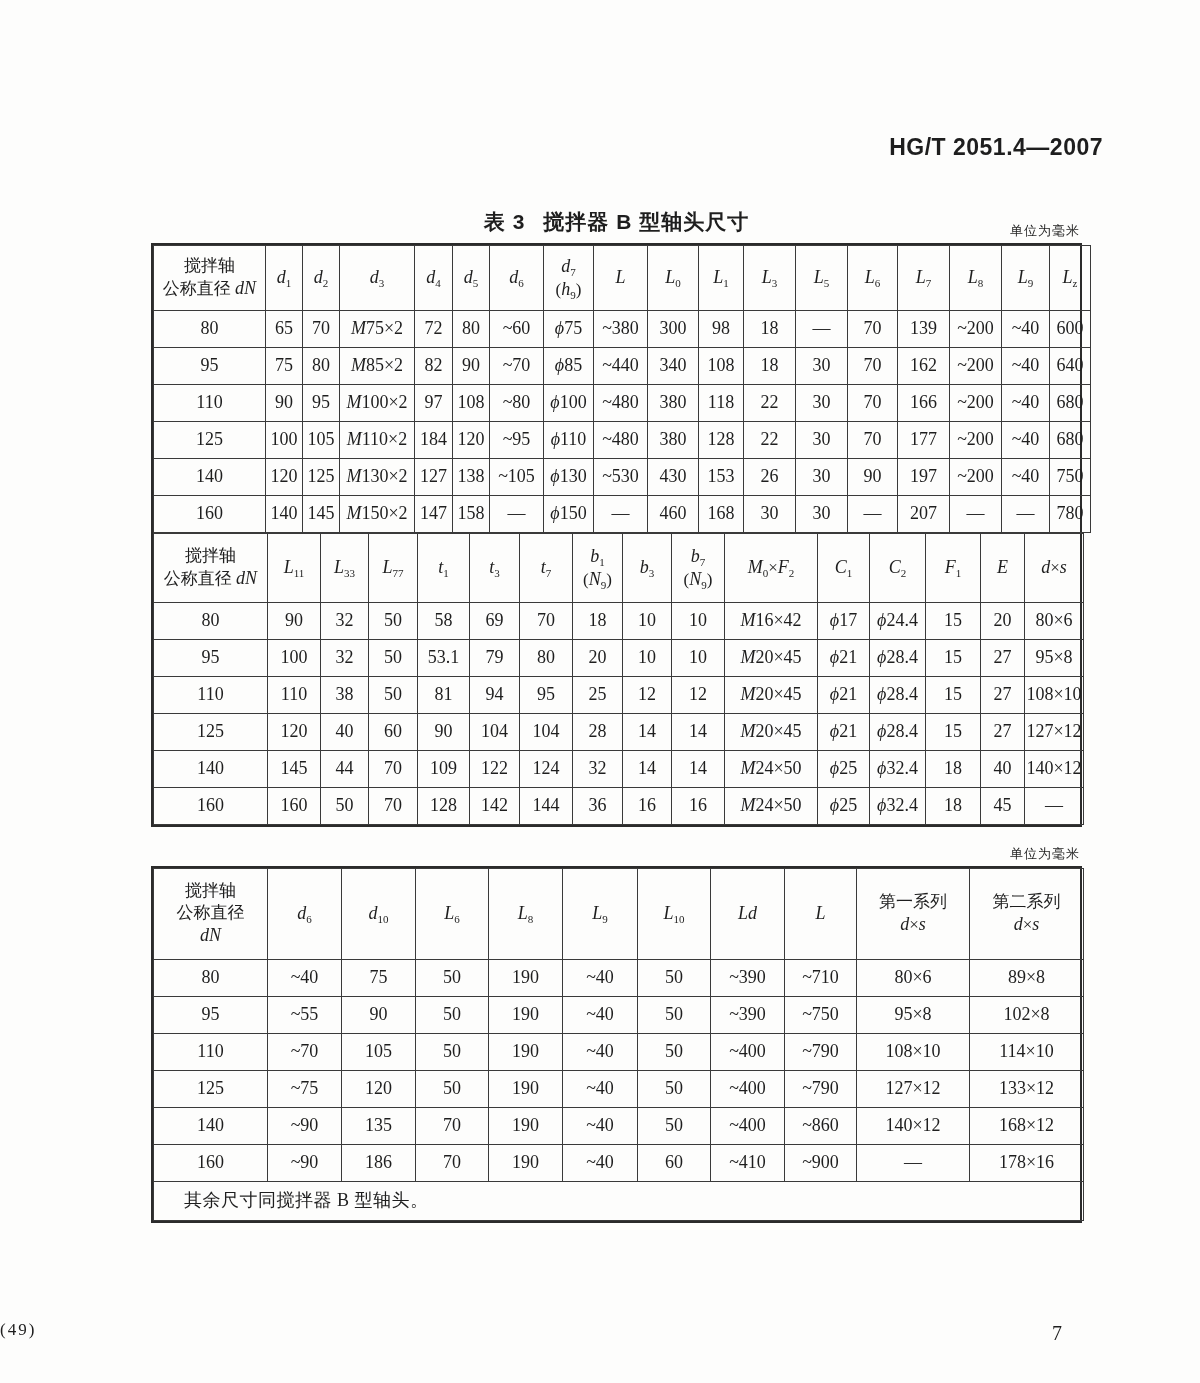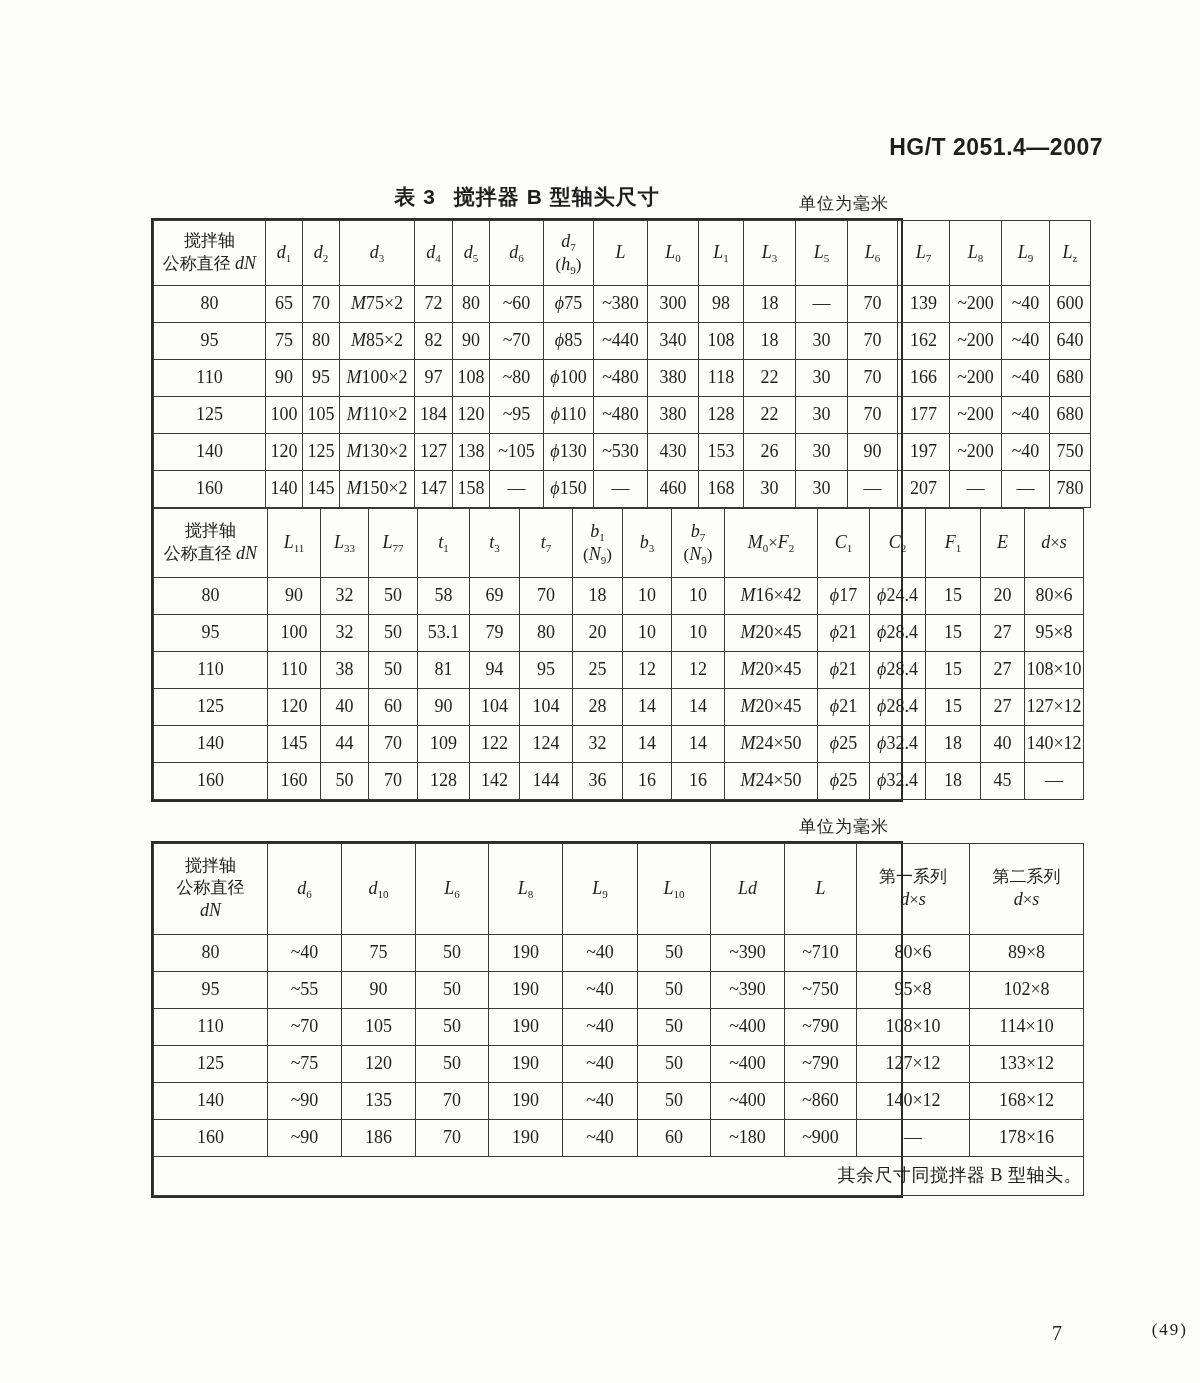--- a/index.html
+++ b/index.html
@@ -8,48 +8,48 @@
     background:#fdfdfc;color:#1e1e1e;
     font-family:"Liberation Serif","DejaVu Serif",serif;
     -webkit-font-smoothing:antialiased;
   }
   .page{position:absolute;inset:0;}
   .std-no{
     position:absolute;top:134px;right:97px;
     font-family:"Liberation Sans","DejaVu Sans",sans-serif;
     font-weight:700;font-size:23px;letter-spacing:.5px;
   }
-  .table-block{position:absolute;left:151px;width:752px;}
+  .table-block{position:absolute;left:151px;width:931px;margin-top:25px;}
   .t3{top:183px;}
   .t4{top:806px;}
   .caption-row{position:relative;height:35px;}
   .caption{
     position:absolute;left:0;right:0;top:0;text-align:center;
     font-family:"Liberation Sans","DejaVu Sans",sans-serif;
     font-weight:700;font-size:21px;letter-spacing:1px;
   }
   .caption .prefix{margin-right:18px;}
-  .unit{position:absolute;right:14px;bottom:3px;font-size:17px;letter-spacing:1px;}
+  .unit{position:absolute;right:2px;bottom:3px;font-size:13px;letter-spacing:1px;}
   .frame{border:2px solid #2b2b2b;background:#fdfdfc;}
   table{border-collapse:collapse;table-layout:fixed;width:100%;border:none;}
   th,td{
     border:1px solid #3a3a3a;text-align:center;vertical-align:middle;
     padding:0 1px;font-weight:normal;font-size:18px;line-height:1.3;
     overflow:hidden;
   }
   th{font-size:17px;}
   th i,td i{font-family:"Liberation Serif","DejaVu Serif",serif;font-style:italic;font-size:18px;}
   sub{font-size:11px;line-height:0;}
   .t3 .p1 th{height:64px;}
   .t3 .p2 th{height:68px;}
   .t3 td{height:36px;}
   .t4 th{height:90px;}
   .t4 td{height:36px;}
-  td.footnote{height:38px;text-align:right;padding-left:30px;font-size:18px;letter-spacing:.5px;}
-  .footer-folio{position:absolute;left:0;right:12px;top:1320px;text-align:right;font-size:17px;letter-spacing:2px;}
+  td.footnote{height:38px;text-align:left;padding-left:30px;font-size:18px;letter-spacing:.5px;}
+  .footer-folio{position:absolute;left:0;right:0;top:1320px;text-align:left;font-size:17px;letter-spacing:2px;}
   .footer-page{position:absolute;top:1322px;right:138px;font-size:20px;}
 </style>
 </head>
 <body>
 
 <div class="page">
 
   <div class="std-no">HG/T 2051.4—2007</div>
 
   <div class="table-block t3">
@@ -478,21 +478,21 @@
               <td>168×12</td>
             </tr>
             <tr>
               <td>160</td>
               <td>~90</td>
               <td>186</td>
               <td>70</td>
               <td>190</td>
               <td>~40</td>
               <td>60</td>
-              <td>~180</td>
+              <td>~410</td>
               <td>~900</td>
               <td>—</td>
               <td>178×16</td>
             </tr>
             <tr>
               <td colspan="11" class="footnote">其余尺寸同搅拌器 B 型轴头。</td>
             </tr>
           </tbody>
         </table>
     </div>

